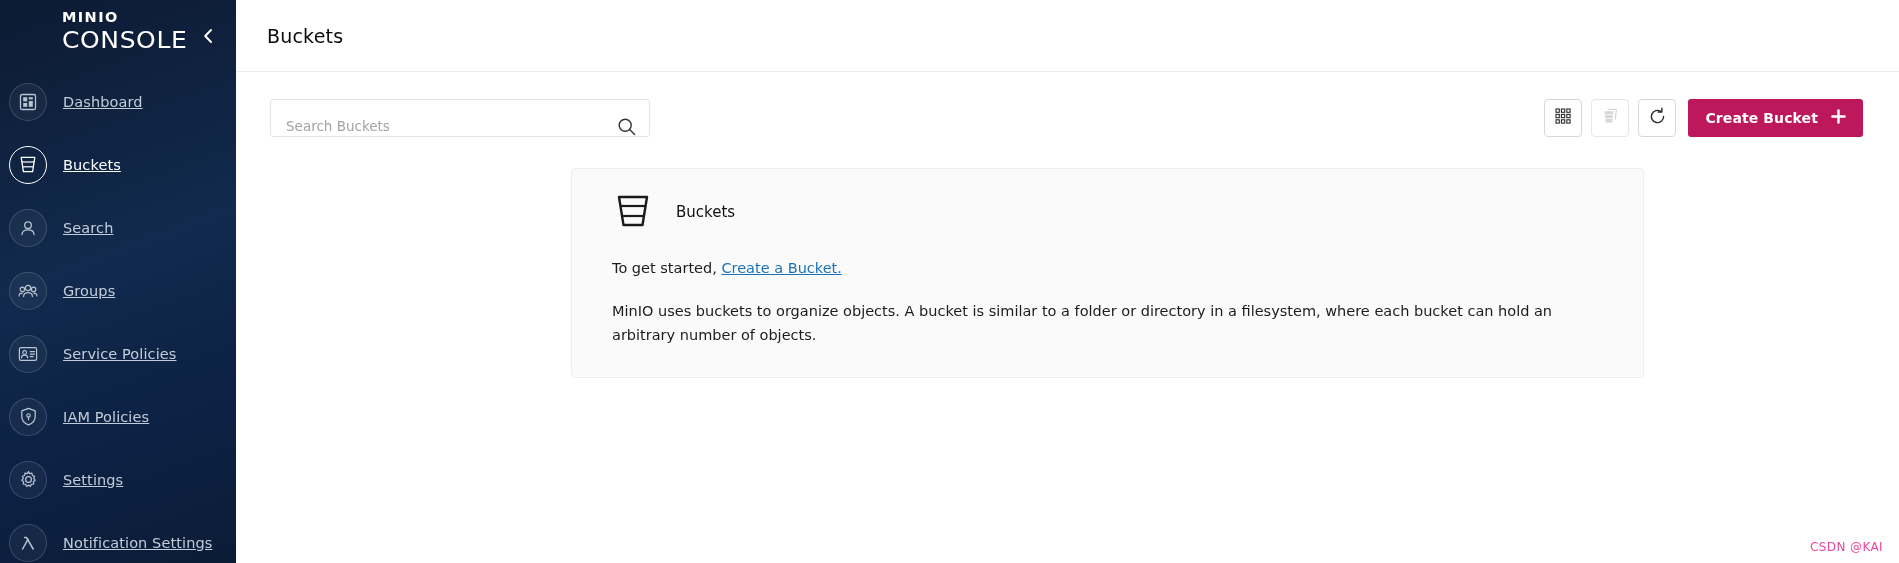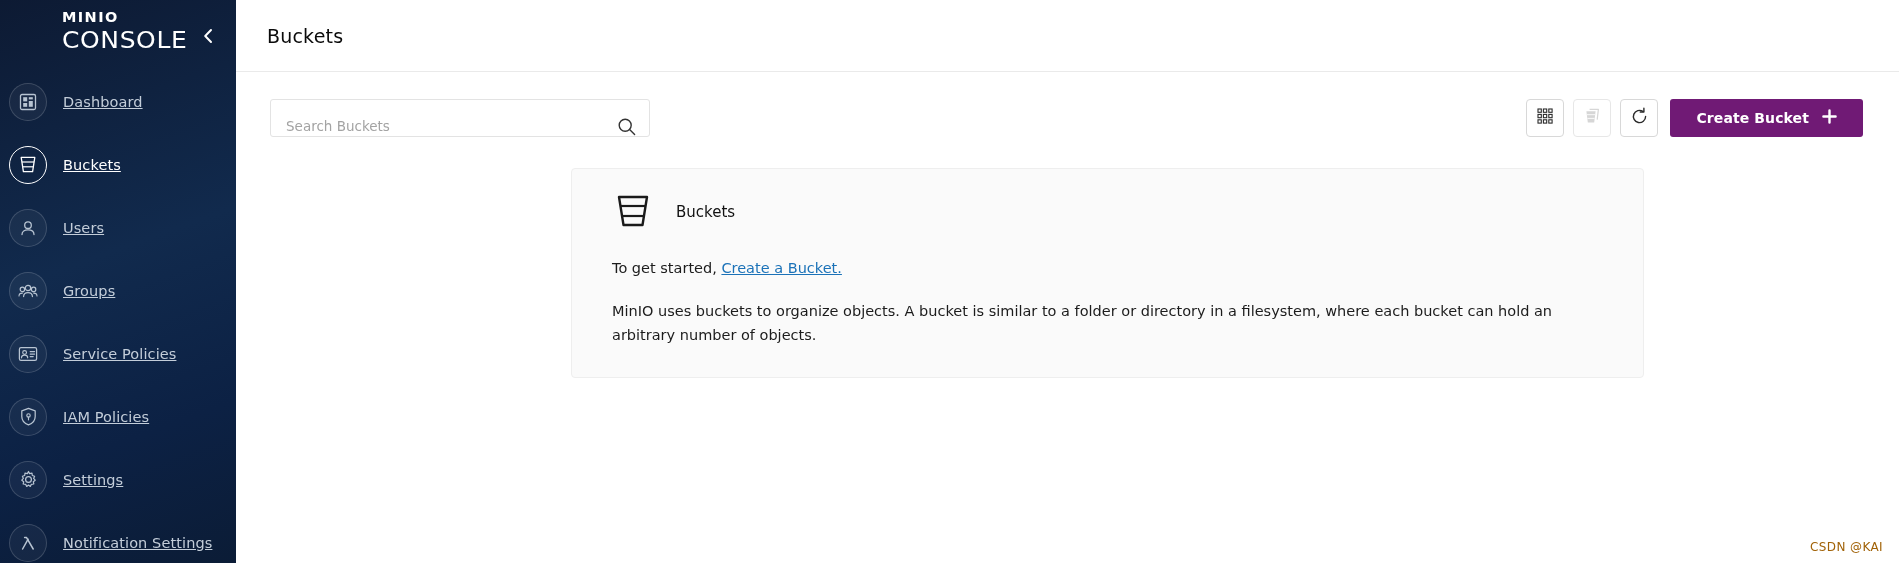--- a/index.html
+++ b/index.html
@@ -197,25 +197,25 @@
     background: #ffffff;
     display: flex;
     align-items: center;
     justify-content: center;
     cursor: pointer;
   }
   .icon-btn.disabled { border-color: #e7e7e7; cursor: default; }
 
   .create-btn {
     height: 38px;
-    background: #701a75;
+    background: #be185d;
     color: #ffffff;
     border: none;
     border-radius: 3px;
-    padding: 0 26px;
+    padding: 0 17px;
     display: flex;
     align-items: center;
     gap: 13px;
     cursor: pointer;
     font-size: 14px;
     font-weight: 700;
     font-family: "DejaVu Sans", sans-serif;
     letter-spacing: 0.1px;
     margin-left: 3px;
   }
@@ -257,21 +257,21 @@
     color: #1b72b8;
     text-decoration: underline;
     cursor: pointer;
   }
 
   .watermark {
     position: absolute;
     right: 16px;
     bottom: 9px;
     font-size: 12px;
-    color: #a16207;
+    color: #ec4899;
     font-family: "DejaVu Sans", sans-serif;
     letter-spacing: 0.4px;
     user-select: none;
   }
 </style>
 </head>
 <body>
 
 <div class="app">
 
@@ -317,21 +317,21 @@
         <span class="nav-label">Buckets</span>
       </div>
 
       <div class="nav-item">
         <span class="nav-icon">
           <svg width="18" height="18" viewBox="0 0 18 18" fill="none">
             <circle cx="9" cy="6.2" r="3.3" stroke="#b8c4d2" stroke-width="1.3"></circle>
             <path d="M3 15.5 C3 12.2 5.7 10.8 9 10.8 C12.3 10.8 15 12.2 15 15.5" stroke="#b8c4d2" stroke-width="1.3" stroke-linecap="round"></path>
           </svg>
         </span>
-        <span class="nav-label">Users</span>
+        <span class="nav-label">Search</span>
       </div>
 
       <div class="nav-item">
         <span class="nav-icon">
           <svg width="20" height="18" viewBox="0 0 20 18" fill="none">
             <circle cx="10" cy="6" r="2.7" stroke="#b8c4d2" stroke-width="1.2"></circle>
             <circle cx="4.4" cy="7.4" r="2.2" stroke="#b8c4d2" stroke-width="1.2"></circle>
             <circle cx="15.6" cy="7.4" r="2.2" stroke="#b8c4d2" stroke-width="1.2"></circle>
             <path d="M5.6 14.6 C5.6 11.9 7.5 10.6 10 10.6 C12.5 10.6 14.4 11.9 14.4 14.6" stroke="#b8c4d2" stroke-width="1.2" stroke-linecap="round"></path>
             <path d="M1 14 C1 12 2.4 11.1 4.4 11.1" stroke="#b8c4d2" stroke-width="1.1" stroke-linecap="round"></path>

